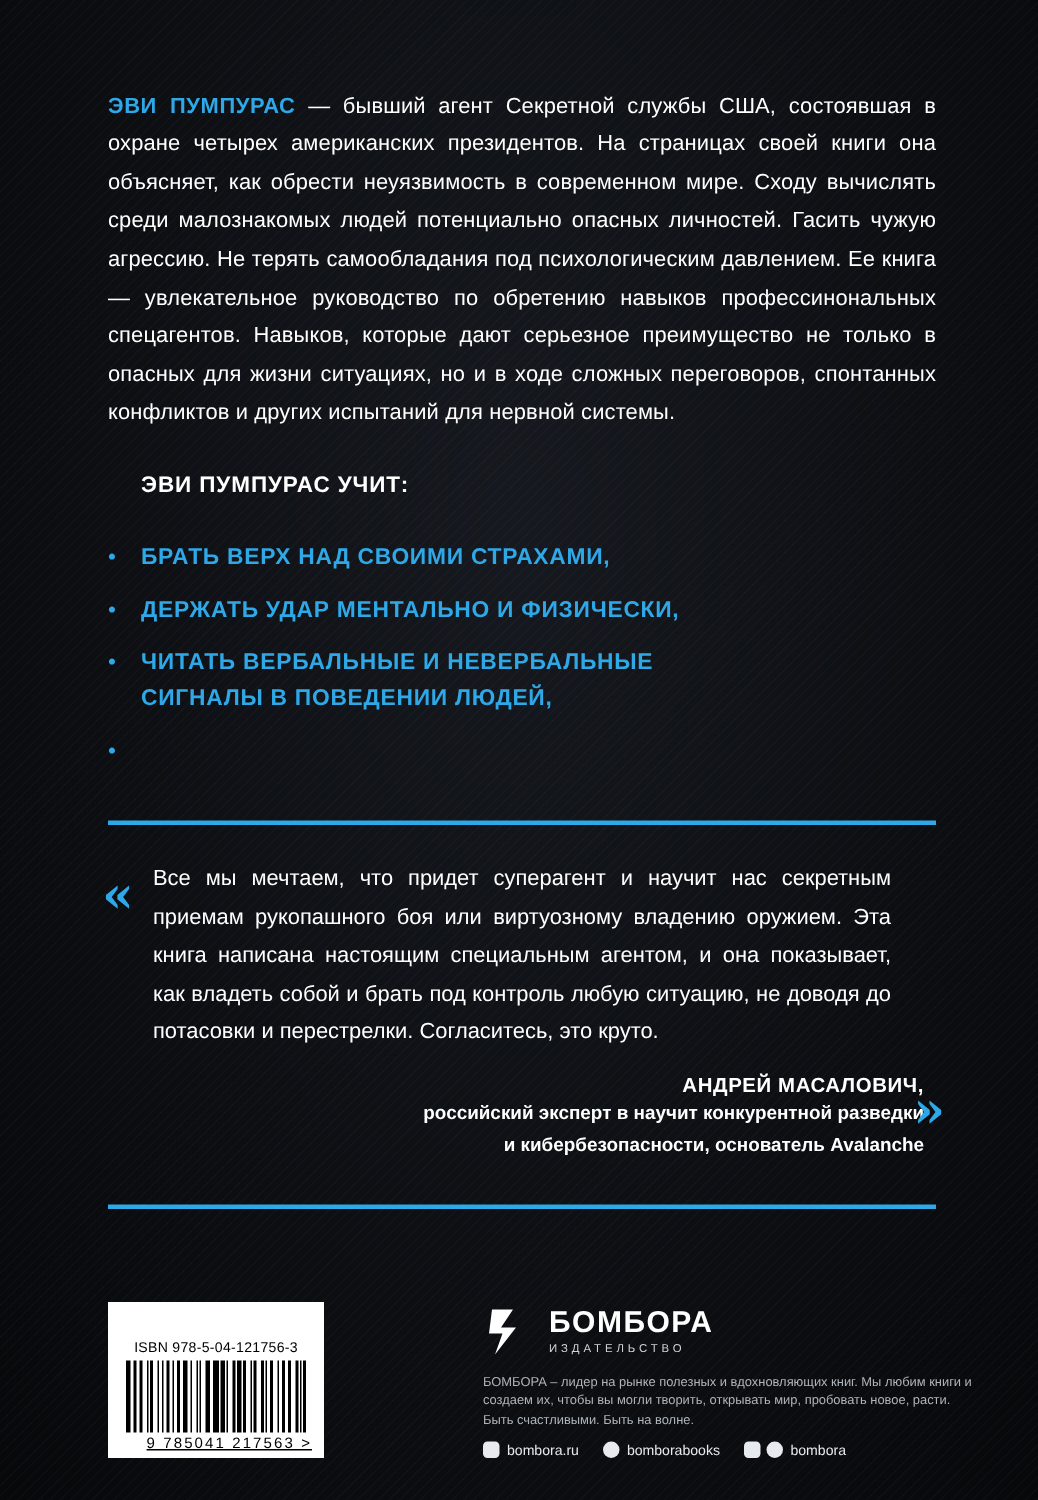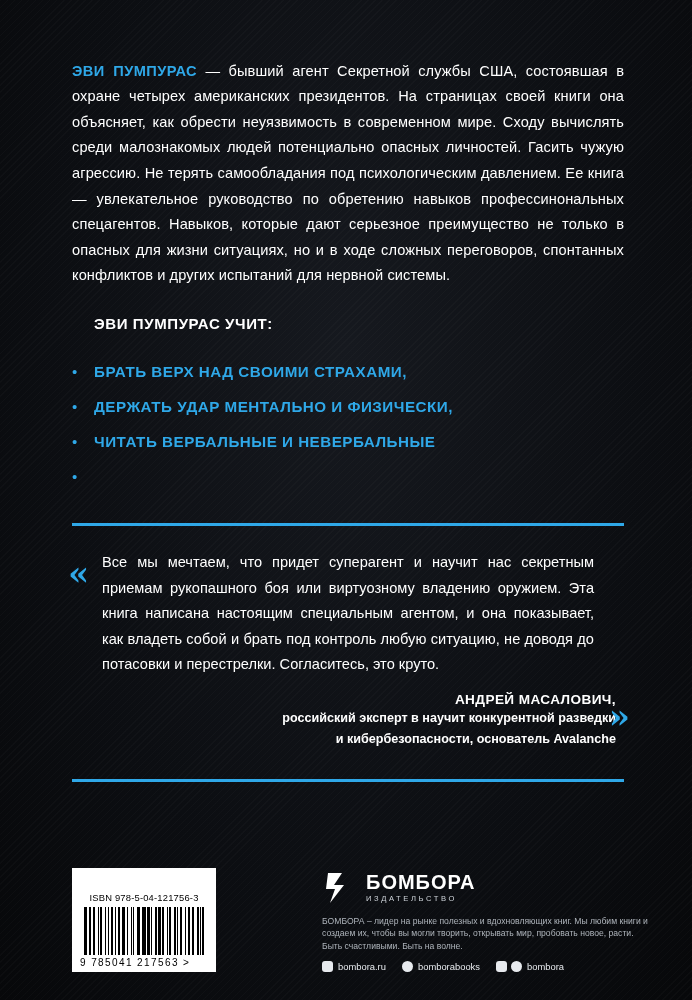--- a/index.html
+++ b/index.html
@@ -161,23 +161,24 @@
     display: flex;
     align-items: stretch;
     gap: 0px;
     padding: 0 4px;
   }
   .bars span { display: block; background: #000; }
   .ean {
     color: #000;
     font-size: 10px;
     letter-spacing: 1.4px;
-    text-align: left;
+    text-align: right;
     margin-top: 2px;
     font-family: "Liberation Sans", sans-serif;
+    text-decoration: underline;
   }
 
   
   .pub {
     width: 330px;
     text-align: left;
   }
   .pub-top {
     display: flex;
     align-items: center;
@@ -247,20 +248,21 @@
 
       <div class="bullet-row">
         <span class="bullet-dot">•</span>
         <span class="bullet-text">ДЕРЖАТЬ УДАР МЕНТАЛЬНО И ФИЗИЧЕСКИ,</span>
       </div>
 
       <div class="bullet-row">
         <span class="bullet-dot">•</span>
         <span class="bullet-text">
           <span class="l2">ЧИТАТЬ ВЕРБАЛЬНЫЕ И НЕВЕРБАЛЬНЫЕ</span>
+          <span class="l2">СИГНАЛЫ В ПОВЕДЕНИИ ЛЮДЕЙ,</span>
         </span>
       </div>
 
       <div class="bullet-row">
         <span class="bullet-dot">•</span>
       </div>
     </div>
 
     <div class="rule rule-top"></div>
 

